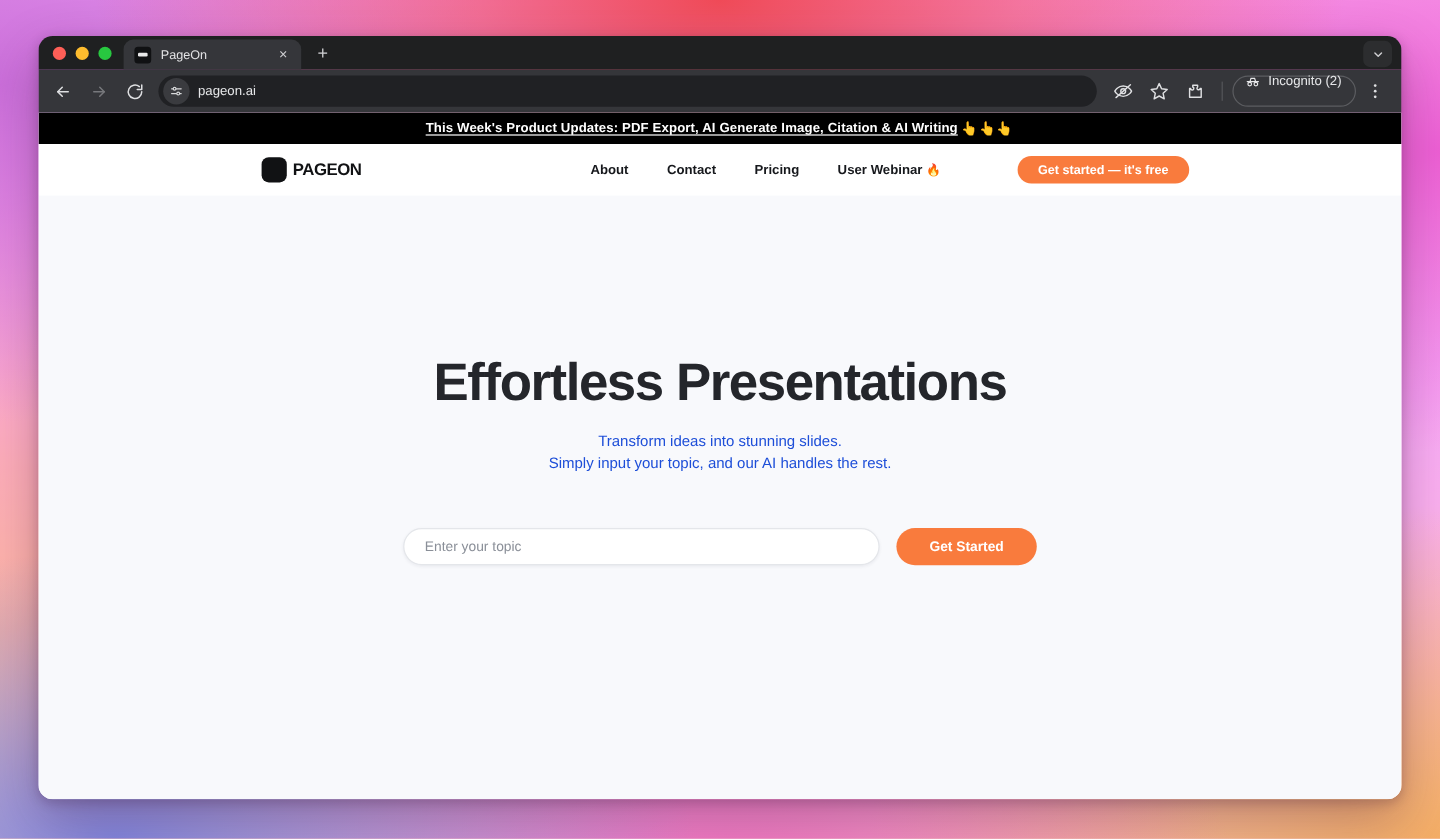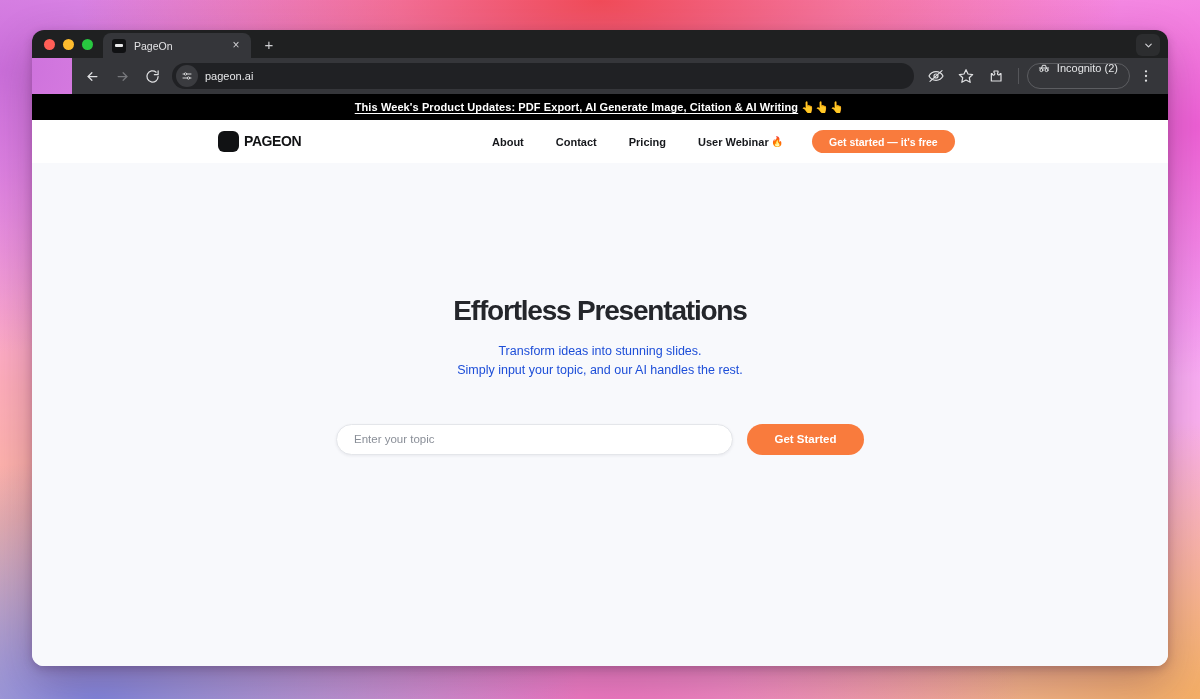--- a/index.html
+++ b/index.html
@@ -151,21 +151,20 @@
 
   
   .toolbar {
     height: 36px;
     background: #35363a;
     display: flex;
     align-items: center;
     padding: 0 8px 0 6px;
     gap: 2px;
     flex: 0 0 auto;
-    margin-left: 40px;
   }
   .tb-btn {
     width: 28px; height: 28px;
     border-radius: 50%;
     display: flex;
     align-items: center;
     justify-content: center;
     color: #dfe0e2;
     flex: 0 0 auto;
   }
@@ -307,21 +306,21 @@
     text-decoration: none;
     white-space: nowrap;
     display: flex;
     align-items: center;
     gap: 3px;
   }
   .nav .fire { font-size: 10px; }
 
   .header-cta {
     position: absolute;
-    left: 780px;
+    left: 816px;
     height: 23px;
     padding: 0 17px;
     border-radius: 12px;
     background: #f97b3d;
     color: #ffffff;
     font-size: 10.5px;
     font-weight: bold;
     display: flex;
     align-items: center;
     justify-content: center;
@@ -334,21 +333,21 @@
   
   .hero {
     flex: 1 1 auto;
     background: #f8f9fc;
     display: flex;
     flex-direction: column;
     align-items: center;
     padding-top: 133px;
   }
   .hero-title {
-    font-size: 28px;
+    font-size: 44px;
     font-weight: bold;
     color: #24262b;
     letter-spacing: -1.2px;
     line-height: 1.05;
     text-align: center;
   }
   .hero-sub {
     margin-top: 17px;
     font-size: 12.5px;
     color: #1d4ed8;

